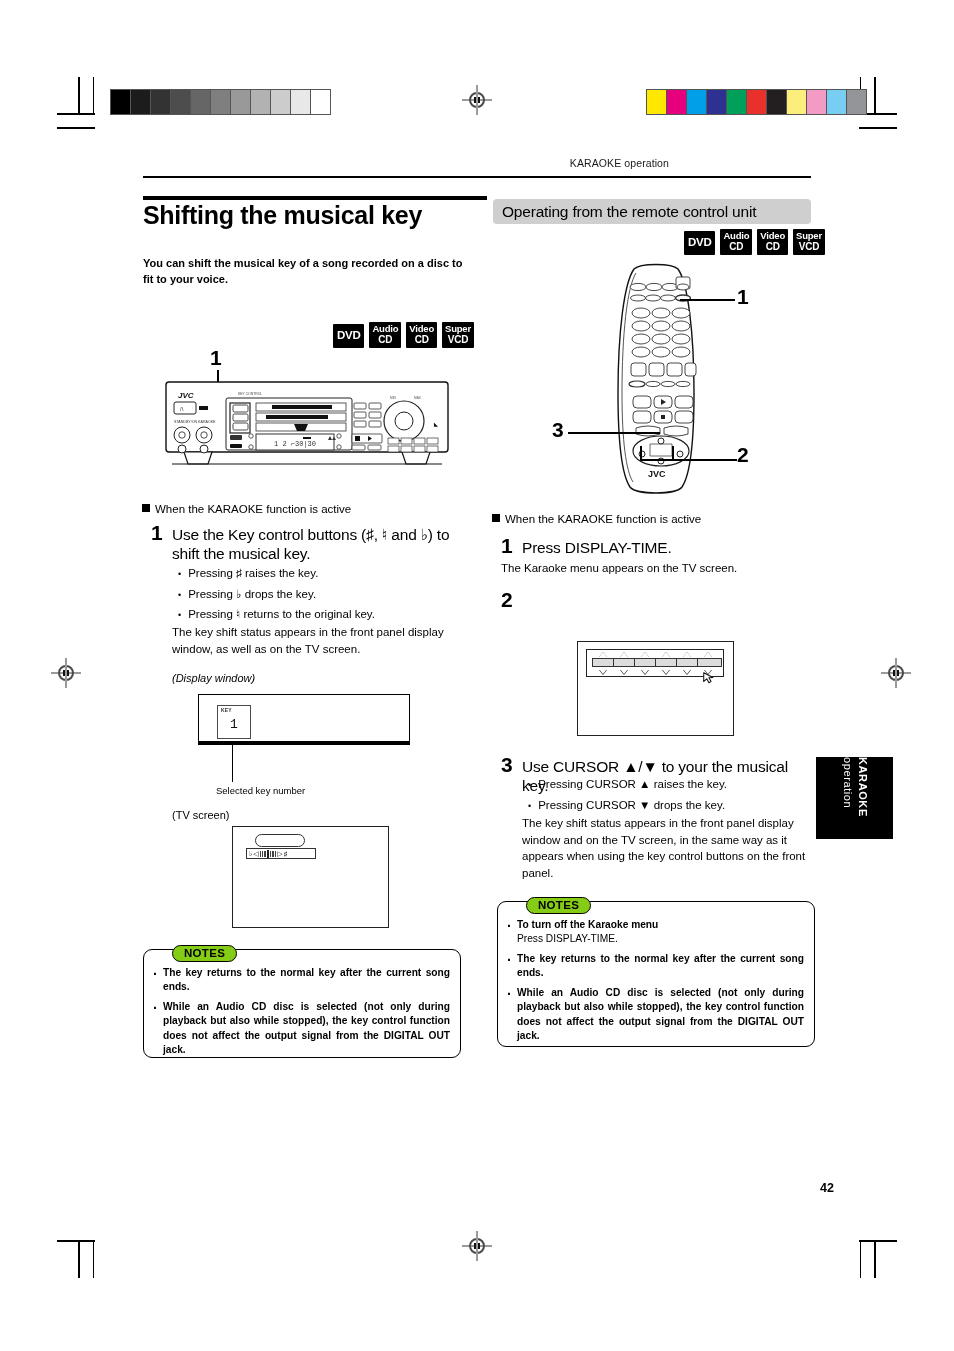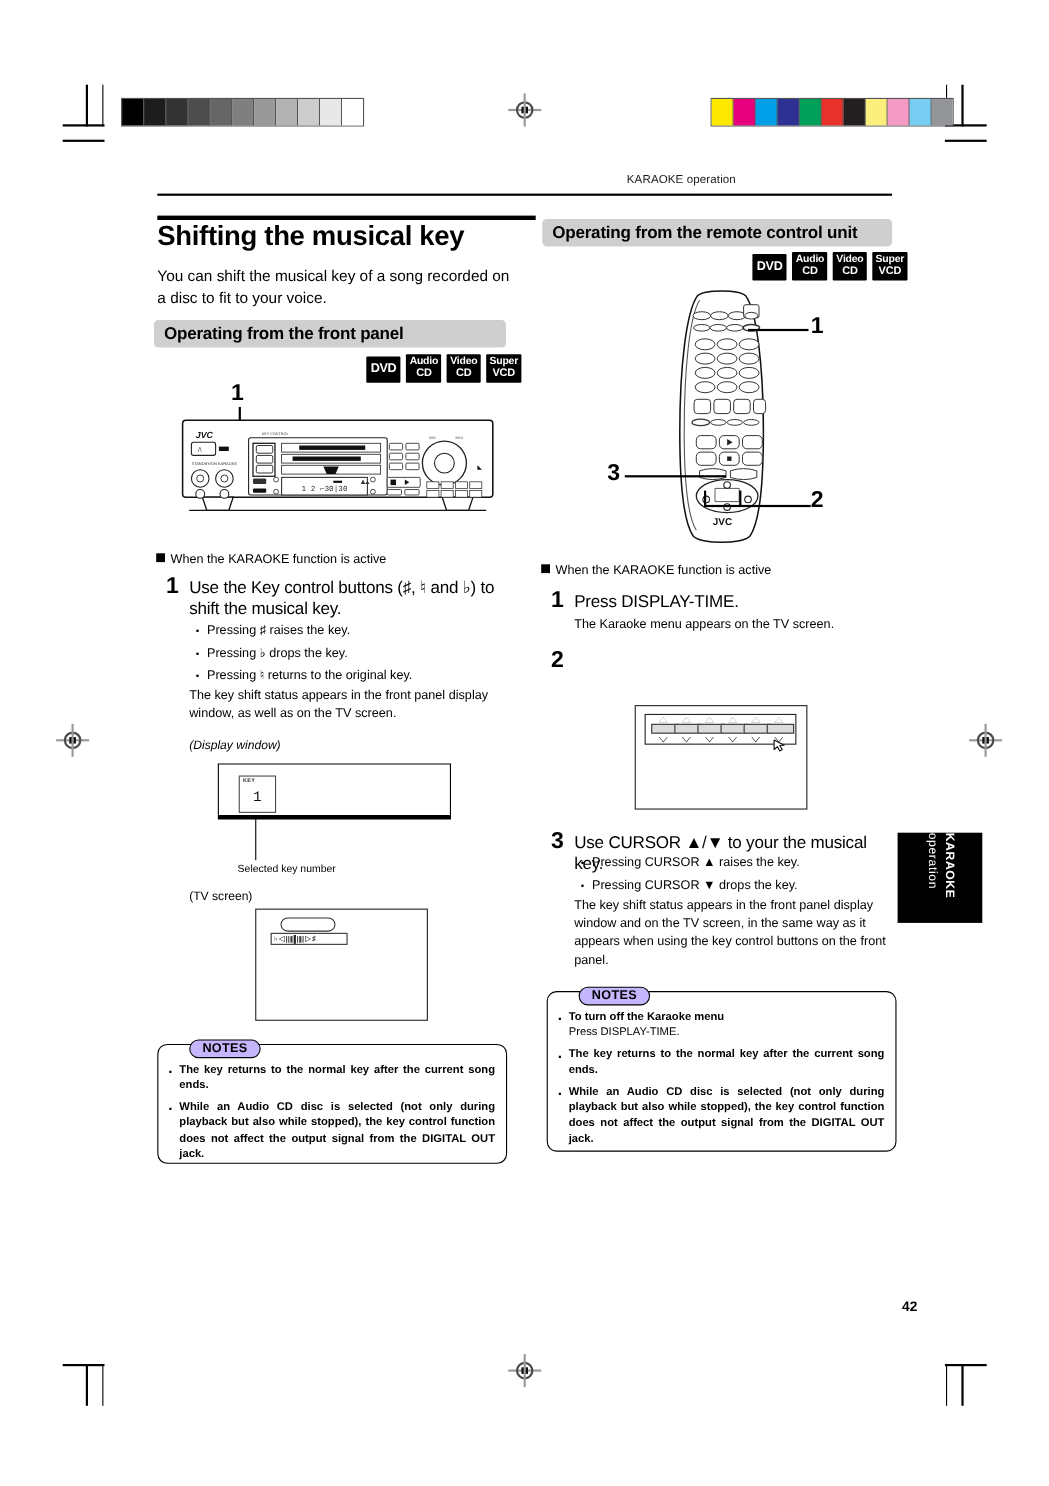--- a/index.html
+++ b/index.html
@@ -22,25 +22,25 @@
   .barwrap span:last-child{border-right:none;}
 
   
   .runhead{position:absolute;right:143px;top:157px;font-size:10.5px;color:#1a1a1a;letter-spacing:.1px;}
   .headrule{position:absolute;left:143px;top:176px;width:668px;height:1.6px;background:#000;}
 
   
   .h1rule{position:absolute;left:143px;top:196px;width:344px;height:4px;background:#000;}
   .h1{position:absolute;left:143px;top:201px;width:360px;font-size:25px;font-weight:bold;
       letter-spacing:-.3px;line-height:1.15;}
-  .intro{position:absolute;left:143px;top:240px;width:325px;font-size:14px;line-height:1.45;}
+  .intro{position:absolute;left:143px;top:256px;width:325px;font-size:11px;line-height:1.45;font-weight:bold;}
 
   .shead{position:absolute;height:25px;background:#cfcfcf;border-radius:4px;
          display:flex;align-items:center;padding-left:9px;box-sizing:border-box;}
-  .shead span{font-size:15.5px;font-weight:bold;letter-spacing:-.2px;}
+  .shead span{font-size:15.5px;font-weight:normal;letter-spacing:-.2px;}
 
   
   .badges{position:absolute;display:flex;gap:5px;align-items:flex-end;}
   .badge{background:#000;color:#fff;font-weight:bold;text-align:center;
          line-height:1;padding:2px 3px 3px 3px;border-radius:1px;}
   .badge.one{font-size:11.5px;padding:6px 4px 6px 4px;letter-spacing:-.3px;}
   .badge.two{font-size:9px;letter-spacing:-.2px;}
   .badge.two b{display:block;font-size:9.5px;}
   .badge.two i{display:block;font-style:normal;font-size:10px;margin-top:1px;}
 
@@ -56,21 +56,21 @@
   .steptitle{position:absolute;font-size:15.5px;line-height:1.25;letter-spacing:-.2px;}
   .bullets{position:absolute;font-size:11.5px;line-height:1.0;}
   .bullets p{margin:0 0 9px 0;padding-left:13px;text-indent:-13px;}
   .bullets p:before{content:"\2022";margin-right:7px;font-size:9px;}
   .para{position:absolute;font-size:11.5px;line-height:1.45;}
   .caplabel{position:absolute;font-size:11px;}
   .smalllabel{position:absolute;font-size:9.5px;}
 
   
   .notes{position:absolute;border:1.6px solid #000;border-radius:9px;box-sizing:border-box;}
-  .noteslabel{position:absolute;background:#c4b5fd;border:1.6px solid #000;border-radius:9px;
+  .noteslabel{position:absolute;background:#84cc16;border:1.6px solid #000;border-radius:9px;
               font-size:11.5px;font-weight:bold;padding:1px 11px 2px 11px;letter-spacing:.3px;}
   .notes ul{margin:0;padding:0;list-style:none;}
   .notes li{font-size:10.2px;font-weight:bold;line-height:1.42;position:relative;
             padding-left:13px;margin-bottom:5px;text-align:justify;}
   .notes li:before{content:"\00B7";position:absolute;left:3px;top:-1px;font-size:14px;}
   .notes li .reg2{font-weight:normal;}
 
   
   .dwin{position:absolute;border:1.6px solid #000;border-bottom:4px solid #000;background:#fff;}
   .keybox{position:absolute;border:1.4px solid #4a4a4a;box-sizing:border-box;background:#fff;}
@@ -185,23 +185,20 @@
       <span style="background: rgb(147, 149, 152);"></span>
     </div>
 
   <div class="runhead">KARAOKE operation</div>
   <div class="headrule"></div>
 
   <div class="h1rule"></div>
   <div class="h1">Shifting the musical key</div>
   <div class="intro">You can shift the musical key of a song recorded on a disc to fit to your voice.</div>
 
-  <div class="shead" style="left:140px;top:291px;width:320px;">
-    <span>Operating from the front panel</span>
-  </div>
 
   <div class="badges" id="badges-left" style="left:333px;top:322px;">
       <div class="badge one">DVD</div>
       <div class="badge two">
         <b>Audio</b>
         <i>CD</i>
       </div>
       <div class="badge two">
         <b>Video</b>
         <i>CD</i>
@@ -433,21 +430,21 @@
   <div class="callout" style="left:737px;top:443px;">2</div>
   <div class="leader" style="left:640px;top:459px;width:97px;height:1.6px;"></div>
   <div class="leader" style="left:640px;top:446px;width:1.6px;height:14px;"></div>
   <div class="leader" style="left:672px;top:446px;width:1.6px;height:14px;"></div>
 
   <div class="sqhead" style="left:492px;top:513px;">
     <span class="sq"></span><span>When the KARAOKE function is active</span>
   </div>
   <div class="stepnum" style="left:501px;top:534px;">1</div>
   <div class="steptitle" style="left:522px;top:538px;width:280px;">Press DISPLAY-TIME.</div>
-  <div class="para" style="left:522px;top:560px;width:290px;">The Karaoke menu appears on the TV screen.</div>
+  <div class="para" style="left:501px;top:560px;width:290px;">The Karaoke menu appears on the TV screen.</div>
 
   <div class="stepnum" style="left:501px;top:588px;">2</div>
 
   <div class="kmenu" style="left:577px;top:641px;width:155px;height:93px;">
     <div class="kmrow" id="kmrow" style="left:8px;top:7px;width:138px;height:28px;">
         <div class="kcell">
           <span class="upo"></span>
           <span class="up"></span>
           <span class="box"></span>
           <span class="dno"></span>

